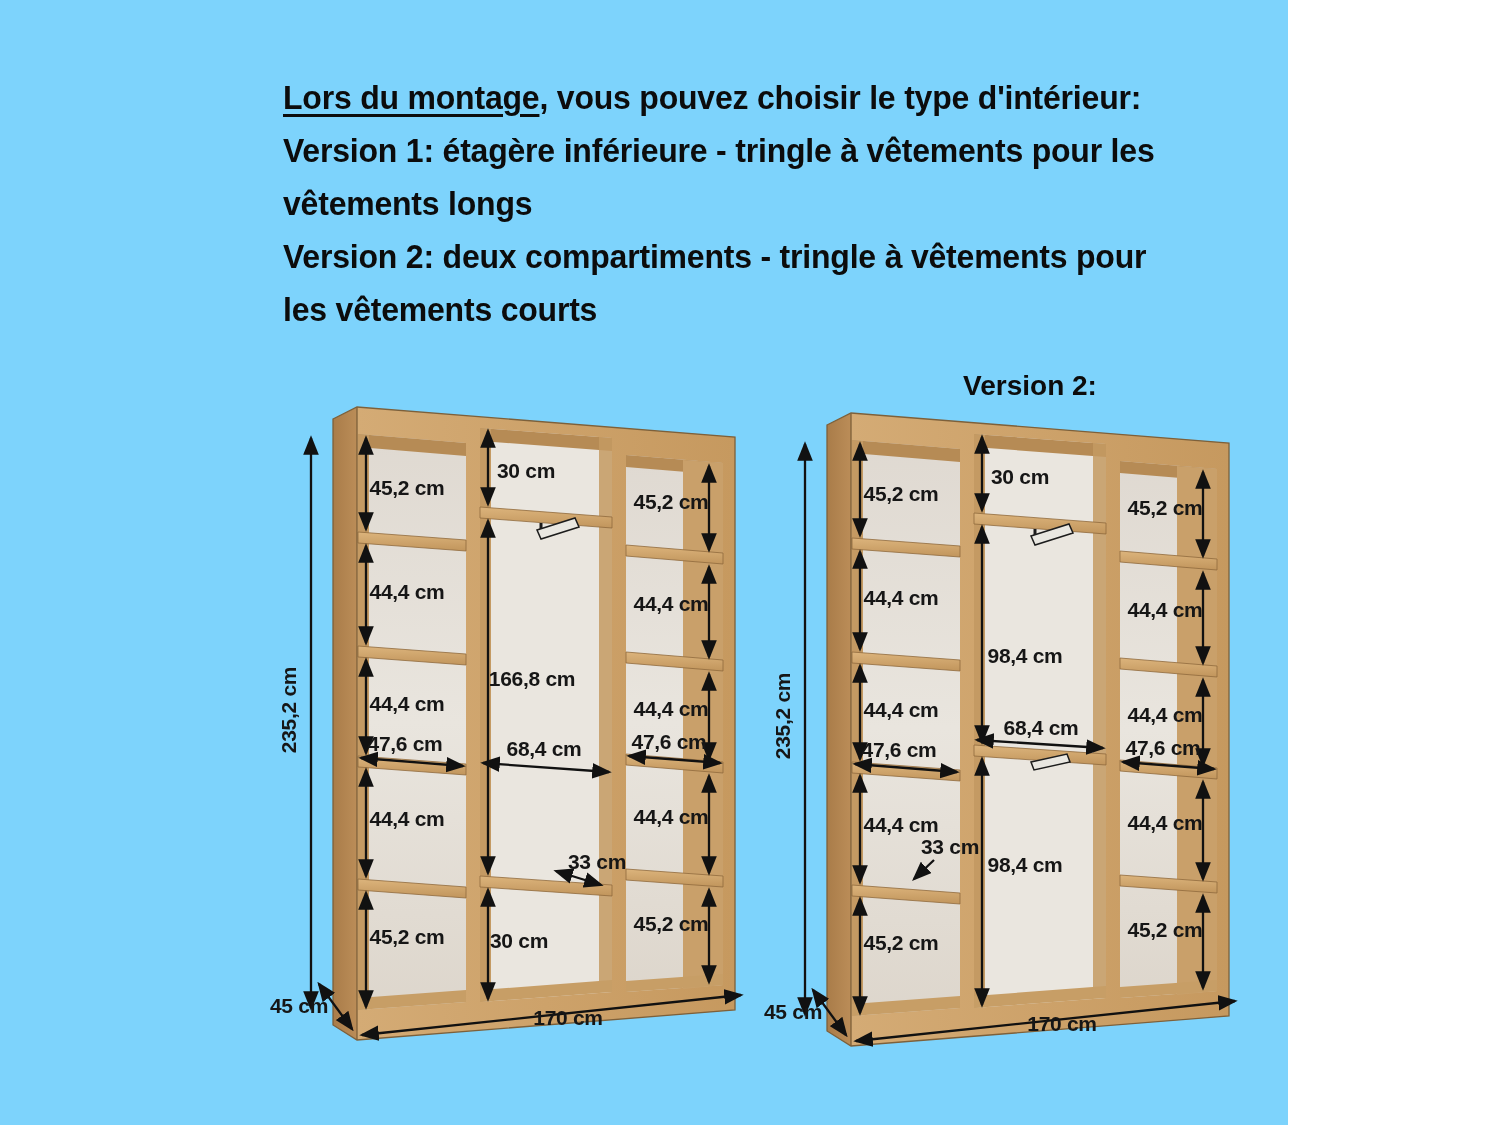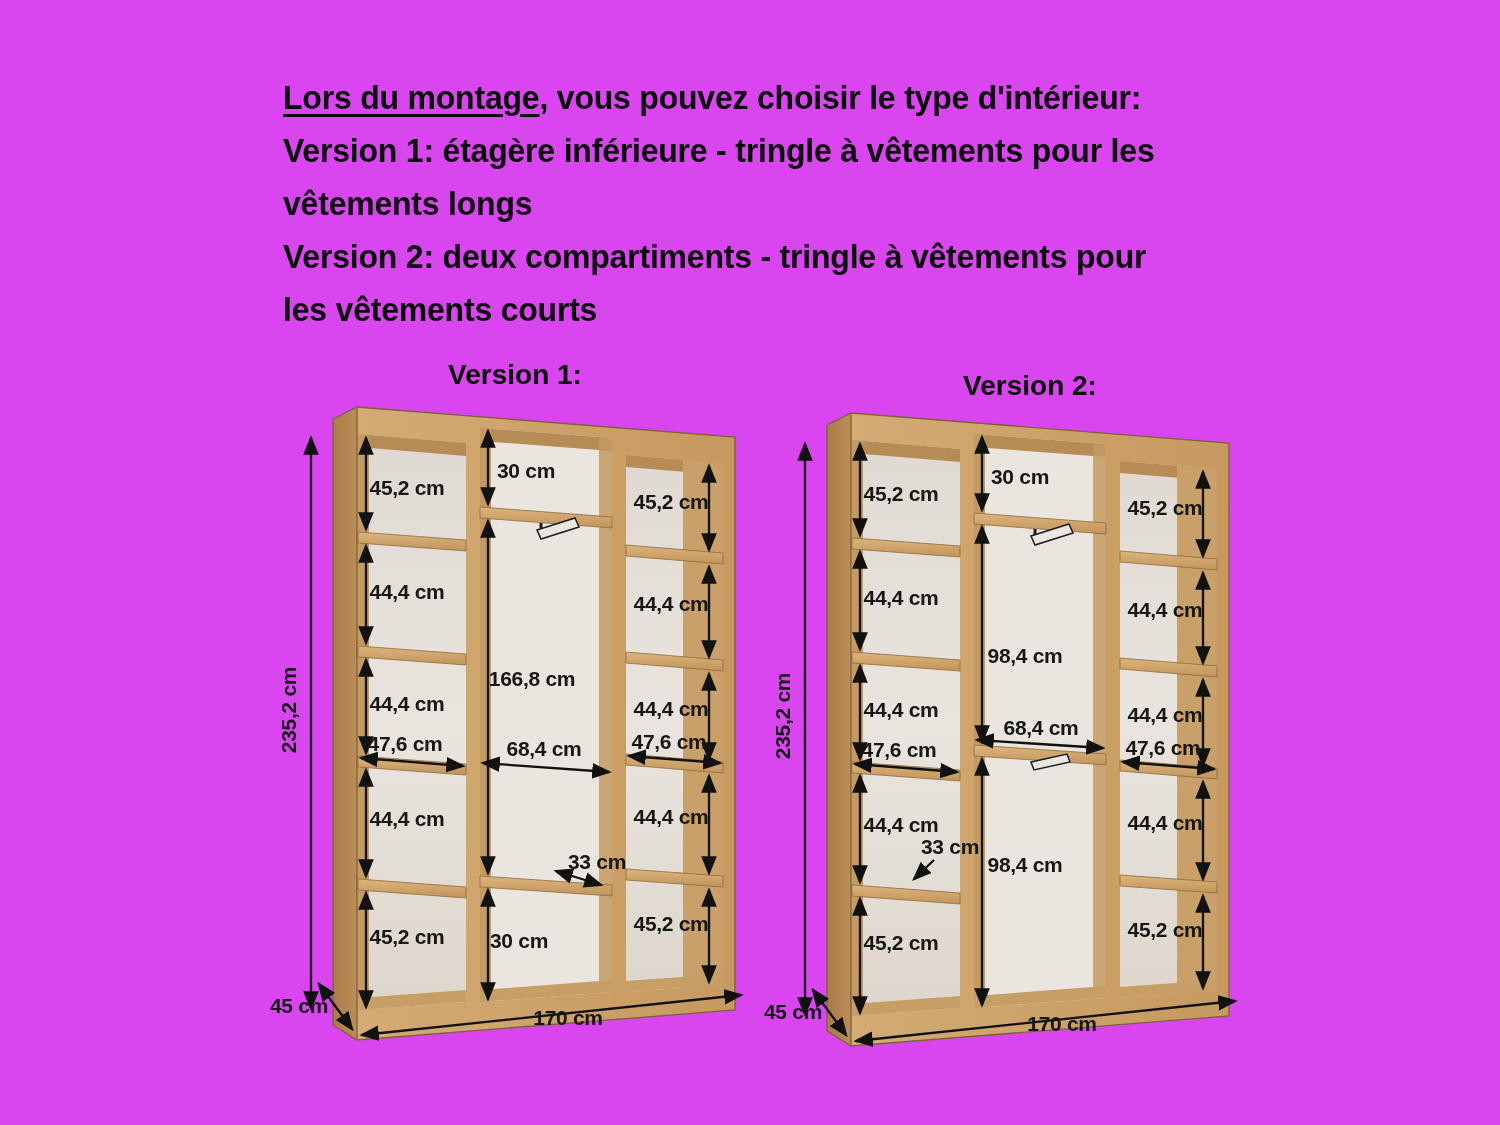--- a/index.html
+++ b/index.html
@@ -1,16 +1,16 @@
 <!DOCTYPE html>
 <html><head>
 <meta charset="utf-8">
 <style>
   html,body{margin:0;padding:0;background:#ffffff;}
-  #page{position:relative;width:1500px;height:1125px;background:#d946ef;overflow:hidden;
+  #page{position:relative;width:1288px;height:1125px;background:#7dd3fc;overflow:hidden;
         font-family:"Liberation Sans", sans-serif;color:#0d0d0d;}
   .heading{position:absolute;left:283px;top:72px;width:1120px;
            font-size:34px;font-weight:bold;line-height:51px;color:#0c0c0c;
            transform:scaleX(.94);transform-origin:0 0;letter-spacing:-.2px;}
   .heading p{margin:0 0 2px 0;}
   .u{text-decoration:underline;text-underline-offset:5px;text-decoration-thickness:3px;}
   .diagram-title{position:absolute;width:250px;text-align:center;
                  font-size:28px;font-weight:bold;color:#0c0c0c;}
   #title-v1{left:390px;top:359px;}
   #title-v2{left:905px;top:370px;}
@@ -30,21 +30,20 @@
 <div id="page">
 
   <div class="heading">
     <p><span class="u">Lors du montage</span><span>, vous pouvez choisir le type d'intérieur:</span></p>
     <p>Version 1: étagère inférieure - tringle à vêtements pour les</p>
     <p>vêtements longs</p>
     <p>Version 2: deux compartiments - tringle à vêtements pour</p>
     <p>les vêtements courts</p>
   </div>
 
-  <div id="title-v1" class="diagram-title">Version 1:</div>
   <div id="title-v2" class="diagram-title">Version 2:</div>
 
   <svg id="svg-v1" width="490" height="690" viewBox="-20 0 490 690">
     <defs>
       <marker id="ah1" viewBox="0 0 10 8" refX="8.6" refY="4" markerWidth="8.5" markerHeight="7" orient="auto-start-reverse">
         <path d="M0,0L10,4L0,8z" fill="#111"></path>
       </marker>
       <linearGradient id="gf1" x1="0" y1="0" x2="1" y2="0">
         <stop offset="0" stop-color="#d4ab75"></stop>
           <stop offset="1" stop-color="#c6995f"></stop>

